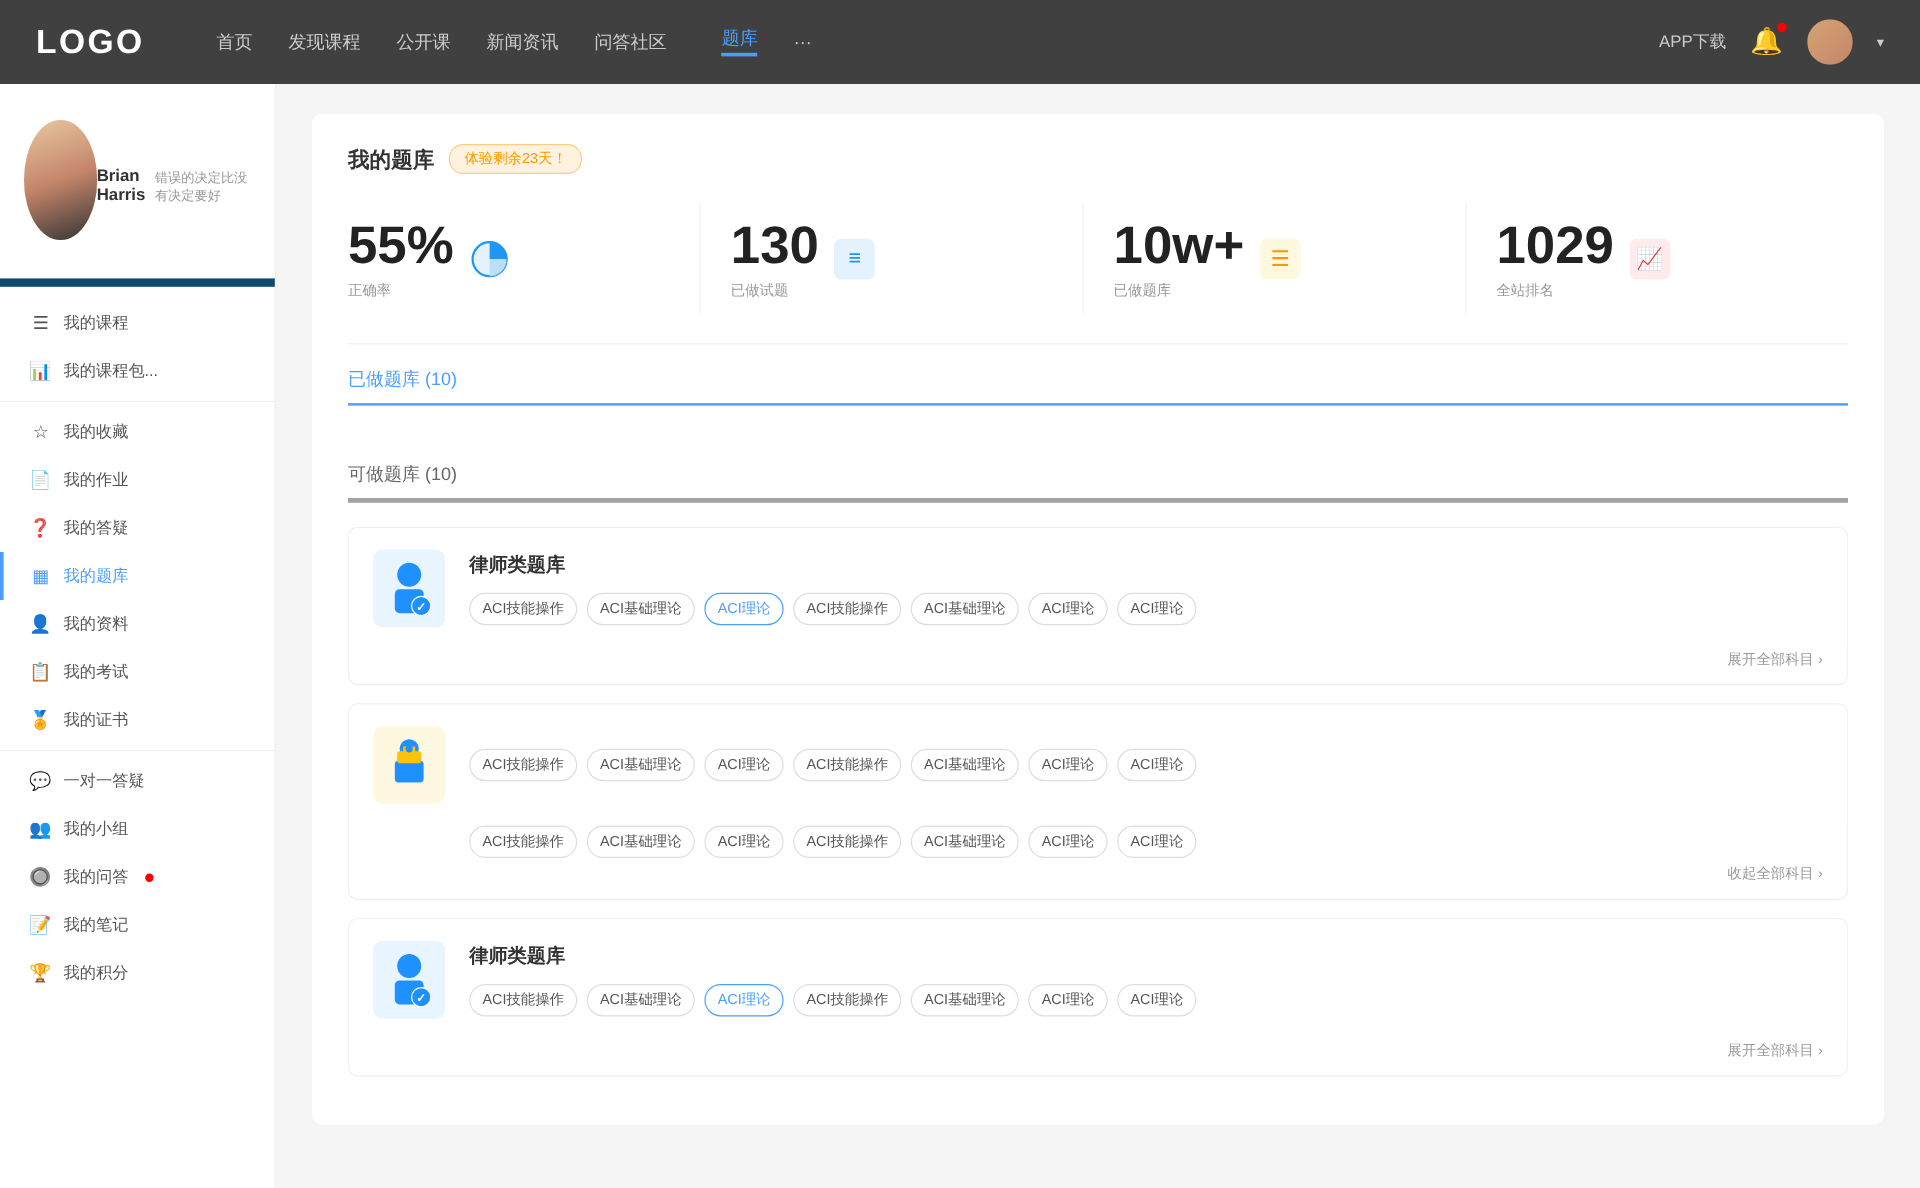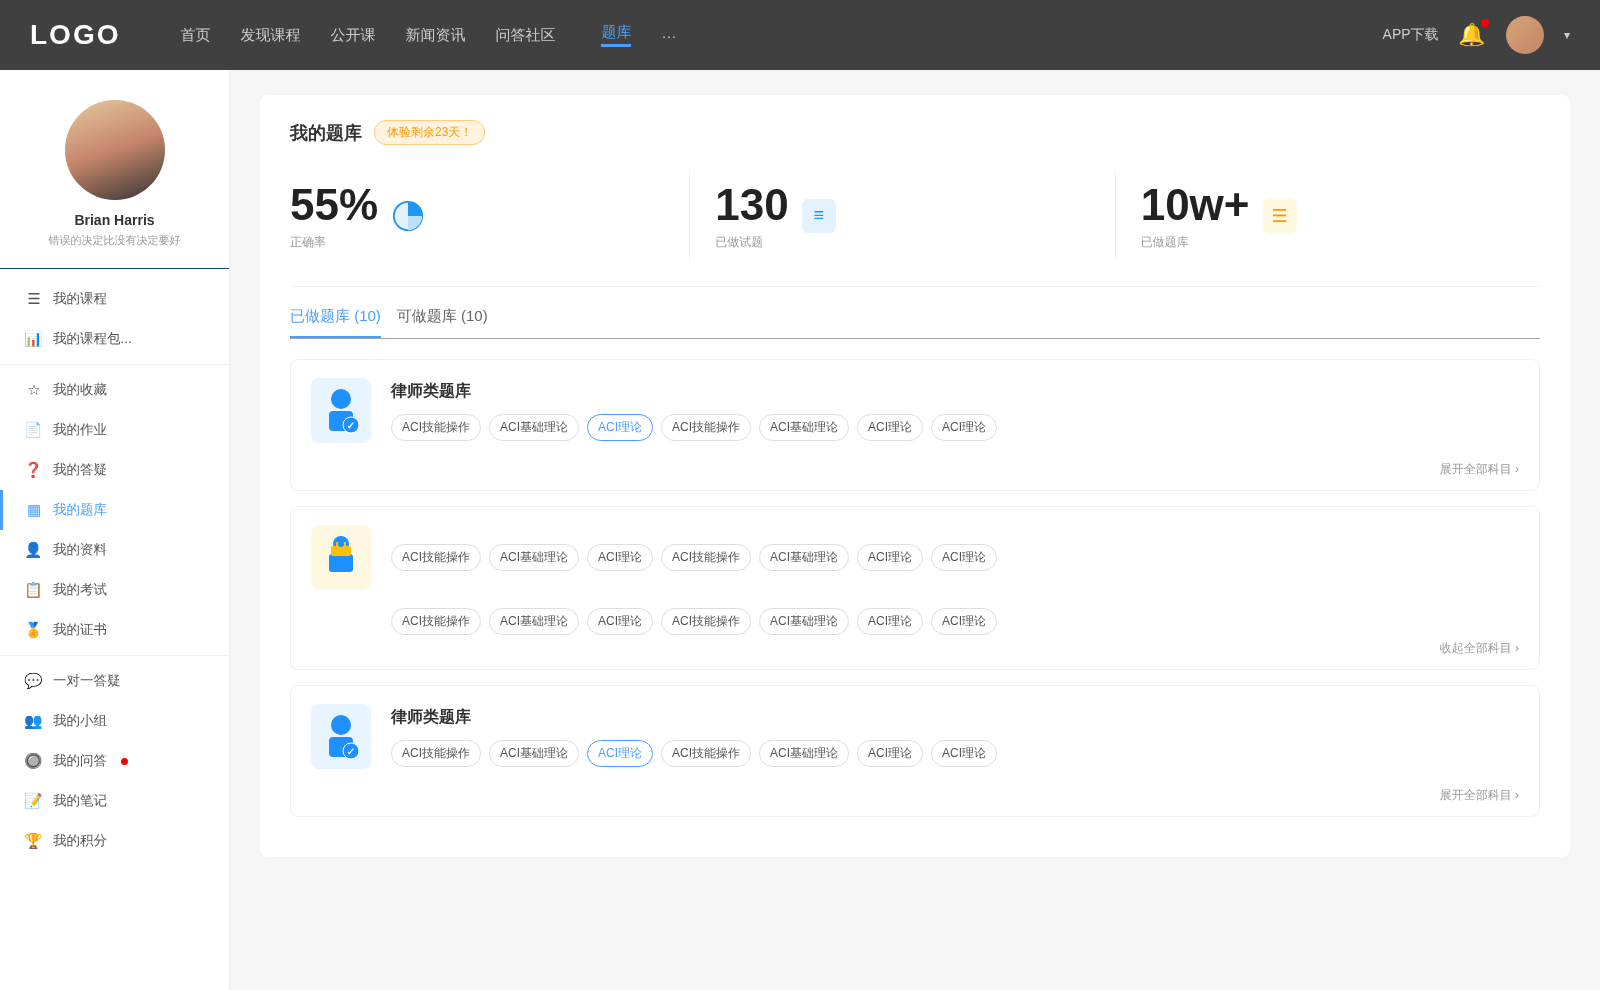--- a/index.html
+++ b/index.html
@@ -93,24 +93,24 @@
     
     .sidebar {
       width: 230px;
       background: #fff;
       border-right: 1px solid #eee;
       flex-shrink: 0;
       padding-top: 30px;
     }
     .sidebar-profile {
       display: flex;
-      flex-direction: column;
+      flex-direction: row;
       align-items: center;
       padding: 0 20px 20px;
-      border-bottom: 1px solid #0c4a6e;
+      border-bottom: 7px solid #0c4a6e;
     }
     .sidebar-avatar {
       width: 100px;
       height: 100px;
       border-radius: 50%;
       background: #f0e8d8;
       overflow: hidden;
       margin-bottom: 12px;
       display: flex;
       align-items: center;
@@ -274,23 +274,24 @@
       display: flex;
       align-items: center;
       justify-content: center;
       color: #f44336;
       font-size: 18px;
     }
 
     
     .tabs-row {
       display: flex;
-      gap: 16px;
+      gap: 48px;
       margin-bottom: 20px;
-      border-bottom: 1px solid #a3a3a3;
+      border-bottom: 4px solid #a3a3a3;
+      flex-direction: column;
     }
     .tab-item {
       font-size: 15px;
       padding-bottom: 10px;
       cursor: pointer;
       color: #666;
     }
     .tab-item.active {
       color: #4a9eff;
       border-bottom: 2px solid #4a9eff;
@@ -512,20 +513,29 @@
         </div>
         <div class="stat-item">
           <div>
             <div class="stat-number">10w+</div>
             <div class="stat-label">已做题库</div>
           </div>
           <div class="stat-icon">
             <div class="question-icon-wrap">☰</div>
           </div>
         </div>
+        <div class="stat-item">
+          <div>
+            <div class="stat-number">1029</div>
+            <div class="stat-label">全站排名</div>
+          </div>
+          <div class="stat-icon">
+            <div class="chart-icon-wrap">📈</div>
+          </div>
+        </div>
       </div>
 
       <div class="tabs-row">
         <div class="tab-item active">已做题库 (10)</div>
         <div class="tab-item">可做题库 (10)</div>
       </div>
 
       <div class="qbank-card">
         <div class="qbank-header">
           <div class="qbank-icon">

